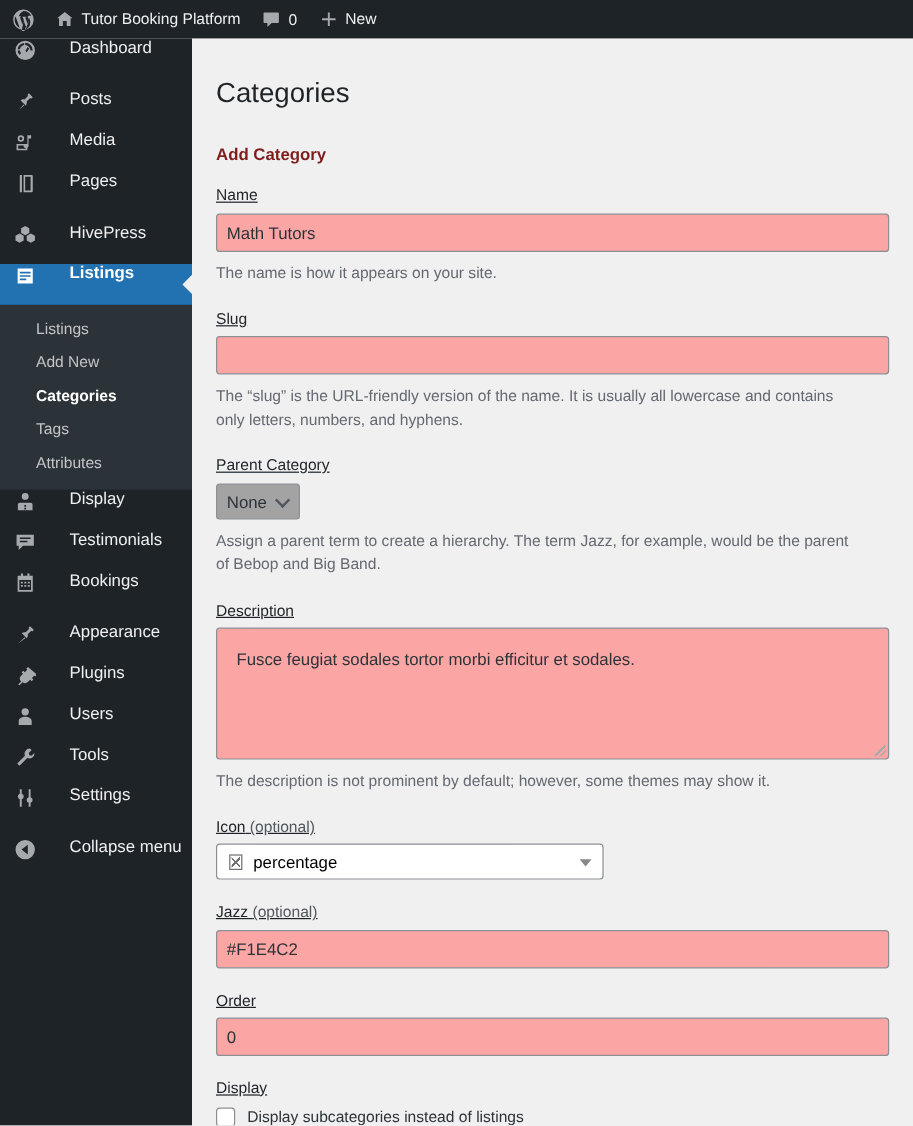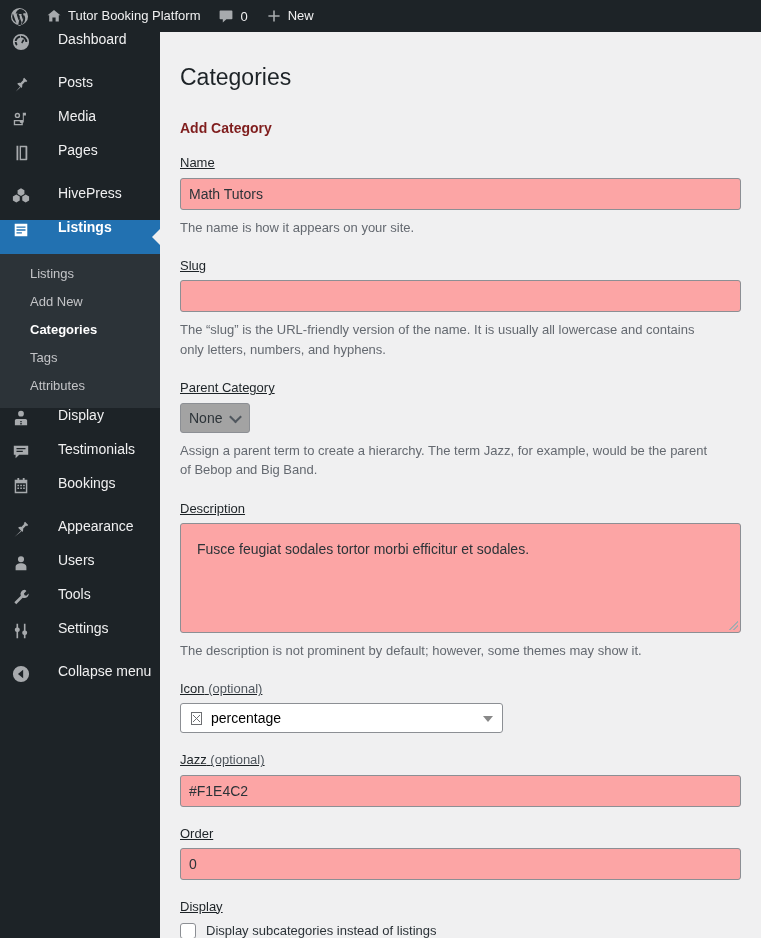--- a/index.html
+++ b/index.html
@@ -290,20 +290,28 @@
       <span class="m-icon">
         <svg width="18" height="18" viewBox="0 0 20 20">
           <path d="M14.5 2 13 3.5l.8.8-3.4 3.4c-1.3-.4-2.7-.1-3.6.8l4.7 4.7c.9-.9 1.2-2.3.8-3.6l3.4-3.4.8.8L18 5.5 14.5 2zM9.6 12.2 3 18.5l7.3-5.6-.7-.7z"></path>
         </svg>
       </span>
       <span class="m-label">Appearance</span>
     </div>
     <div class="menu-top">
       <span class="m-icon">
         <svg width="18" height="18" viewBox="0 0 20 20">
+          <path d="M12.6 2 11 3.6l.9.9-2.3 2.3-1.4-1.4-1.6 1.6 1.4 1.4-2 2a3.6 3.6 0 0 0 .3 5l-2.9 2.9L4.7 19l2.9-2.9a3.6 3.6 0 0 0 5-.3l2-2 1.4 1.4 1.6-1.6-1.4-1.4 2.3-2.3.9.9L21 9.2 12.6 2z"></path>
+        </svg>
+      </span>
+      <span class="m-label">Plugins</span>
+    </div>
+    <div class="menu-top">
+      <span class="m-icon">
+        <svg width="18" height="18" viewBox="0 0 20 20">
           <path d="M10 2.4a3.4 3.4 0 1 0 0 6.8 3.4 3.4 0 0 0 0-6.8zm0 8c-3.2 0-6 1.7-6 3.8V18h12v-3.8c0-2.1-2.8-3.8-6-3.8z"></path>
         </svg>
       </span>
       <span class="m-label">Users</span>
     </div>
     <div class="menu-top">
       <span class="m-icon">
         <svg width="18" height="18" viewBox="0 0 20 20">
           <path d="M14.2 2a4.8 4.8 0 0 0-4.4 6.7L2.6 15.9 4.7 18l7.2-7.2A4.8 4.8 0 0 0 18.6 6l-2.7 2.7-2-.6-.6-2L16 3.4A4.8 4.8 0 0 0 14.2 2z"></path>
         </svg>

